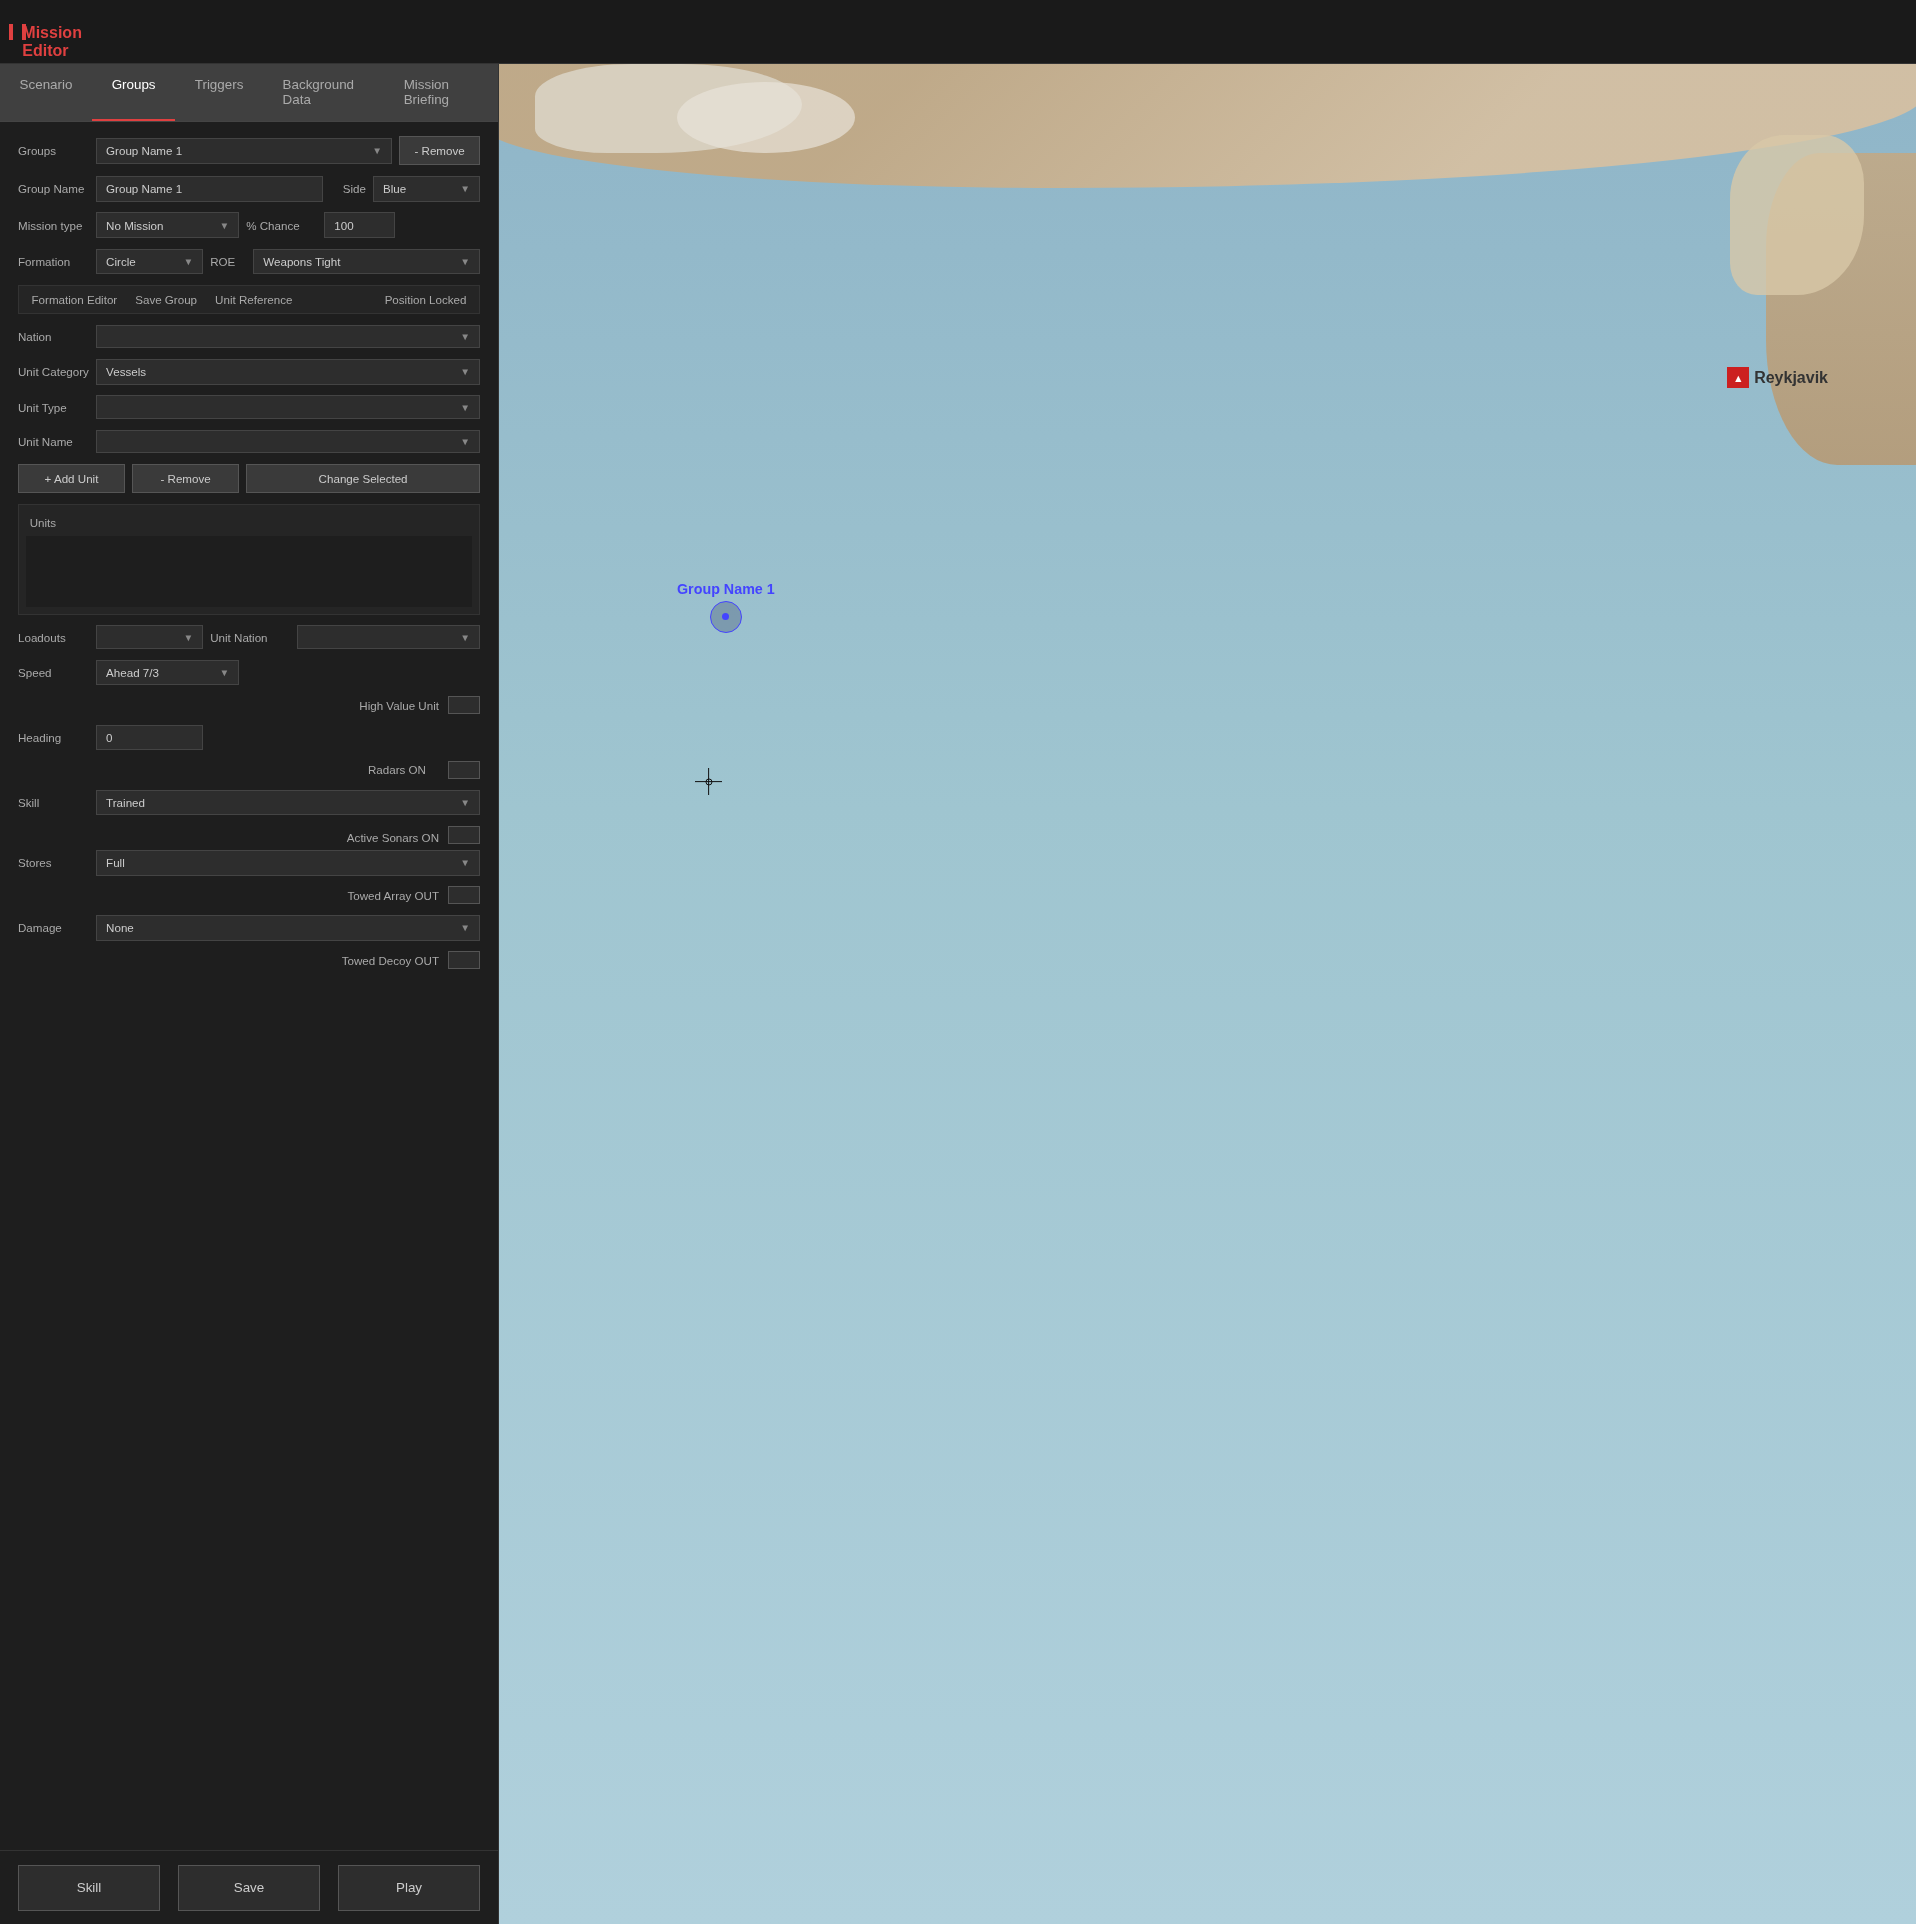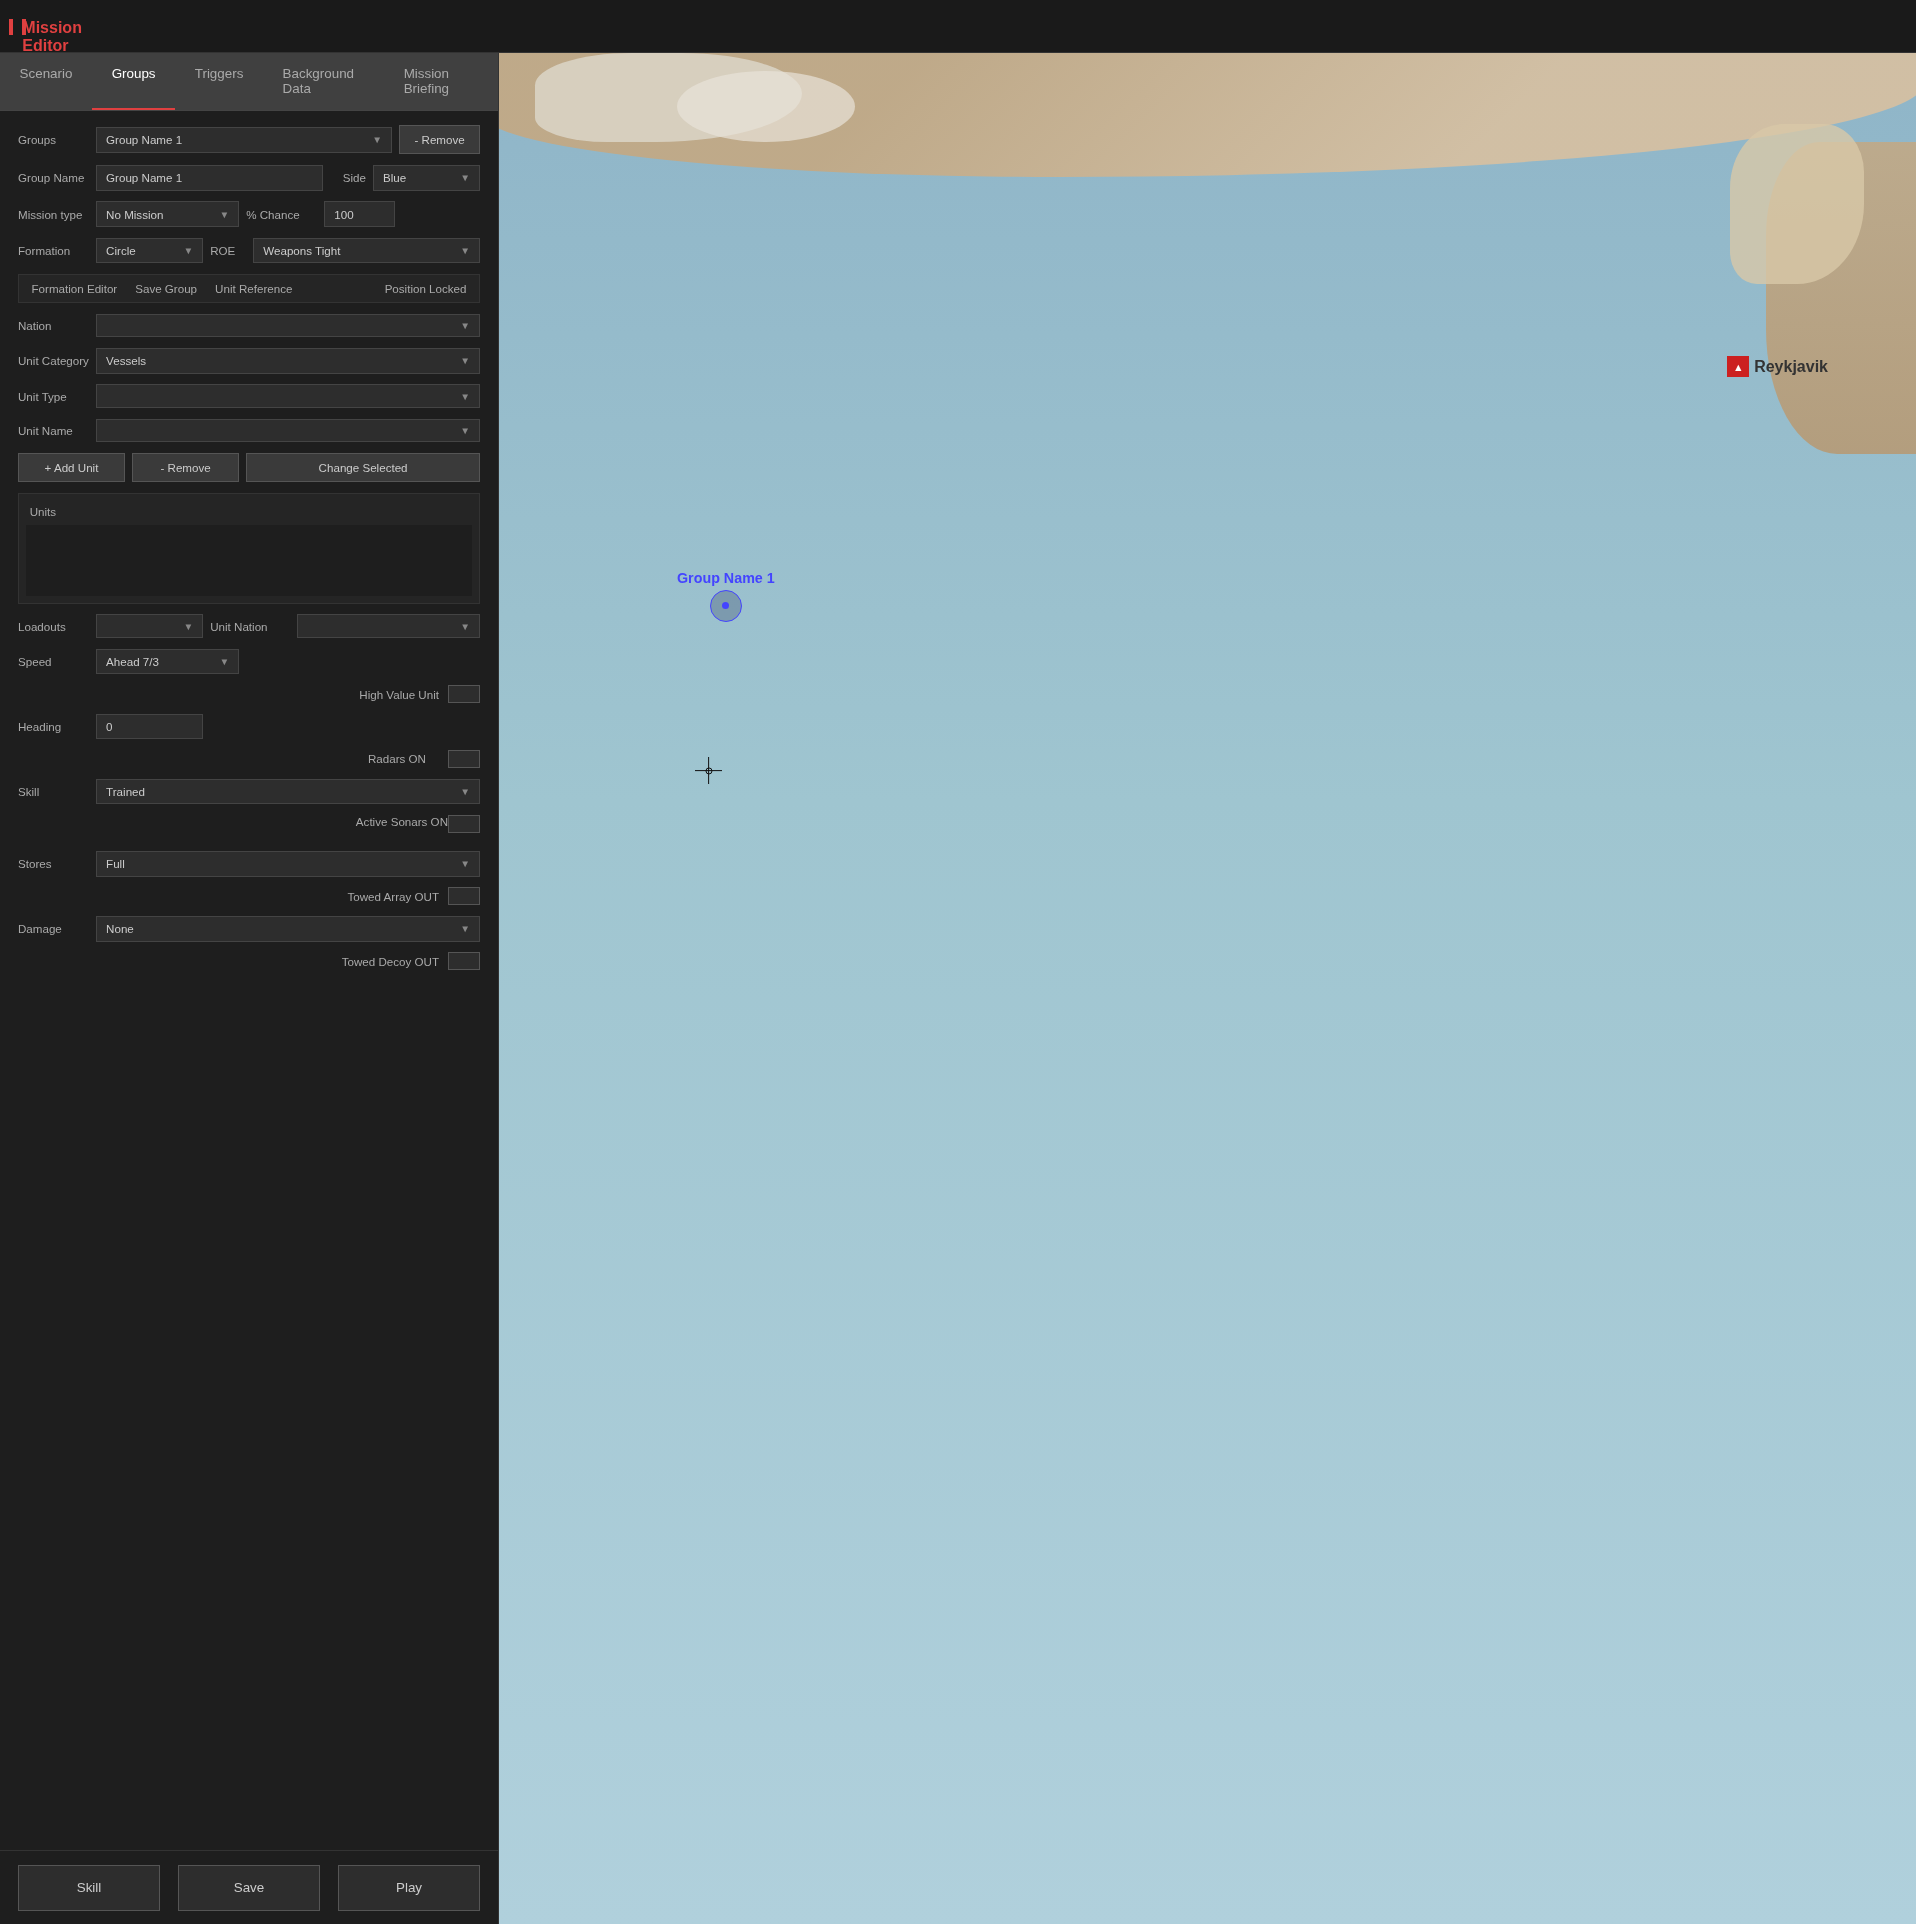--- a/index.html
+++ b/index.html
@@ -13,21 +13,21 @@
       width: 1917px;
       height: 1925px;
       overflow: hidden;
     }
 
     
     .top-bar {
       background: #1a1a1a;
       display: flex;
       align-items: center;
-      height: 53px;
+      height: 64px;
       border-bottom: 0.9px solid #333;
       padding: 4px 9px;
       flex-shrink: 0;
     }
     .app-title {
       color: #ccc;
       font-size: 16px;
       font-weight: bold;
       margin-right: 18px;
     }
@@ -490,21 +490,21 @@
           </div>
 
           <div class="form-row">
             <span class="form-label">Skill</span>
             <div class="select-box" style="flex:1;">
               <span>Trained</span>
               <span class="arrow">▼</span>
             </div>
           </div>
 
-          <div style="display:flex;align-items:flex-start;justify-content:flex-end;gap:0;margin-bottom:18px;">
+          <div style="display:flex;align-items:flex-end;justify-content:flex-end;gap:9px;margin-bottom:6px;">
             <span class="form-label">Active Sonars ON</span>
             <div class="toggle-box"></div>
           </div>
 
           <div class="form-row">
             <span class="form-label">Stores</span>
             <div class="select-box" style="flex:1;">
               <span>Full</span>
               <span class="arrow">▼</span>
             </div>

